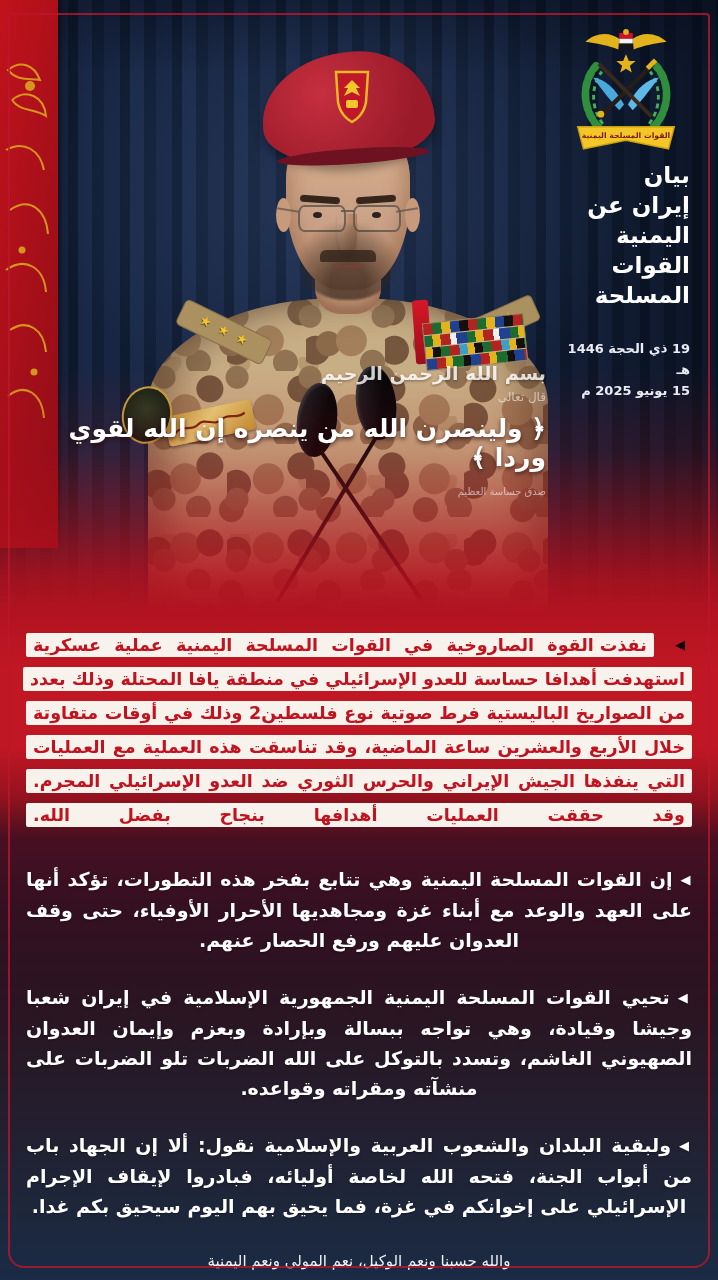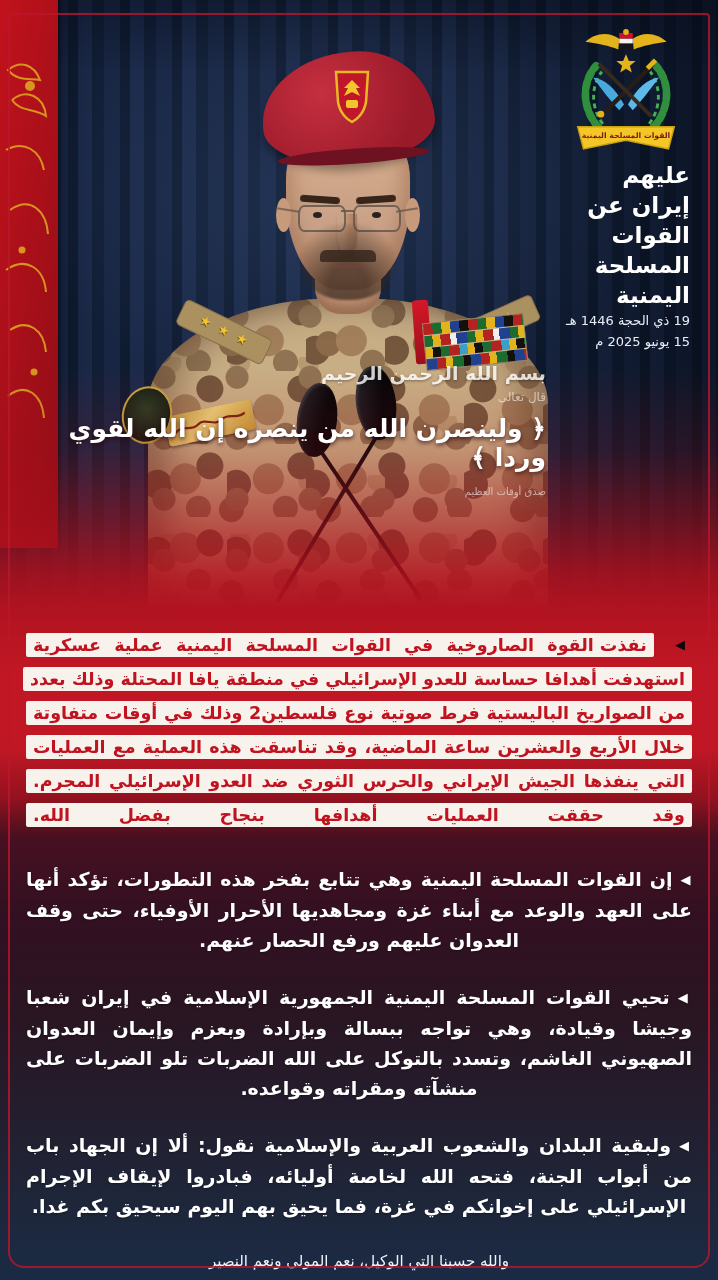--- a/index.html
+++ b/index.html
@@ -112,21 +112,21 @@
   .mic-head.m1{left:297px;top:383px;transform:rotate(7deg)}
   .mic-head.m2{left:356px;top:366px;transform:rotate(-7deg)}
   .stand{position:absolute;width:4px;background:#0b0b0d;z-index:11;transform-origin:top center;}
   .stand.s1{left:318px;top:450px;height:180px;transform:rotate(-34deg)}
   .stand.s2{left:376px;top:434px;height:196px;transform:rotate(31deg)}
   
   .side{position:absolute;top:22px;right:12px;width:160px;z-index:25;text-align:center;}
   .emblem{width:116px;height:128px;margin:4px auto 2px;}
   .side-text{padding:0 16px 0 6px;text-align:right;}
   .side-title div{color:#fff;font-weight:bold;font-size:23px;line-height:30px;}
-  .side-dates{margin-top:0;color:#e9ecf4;font-size:13px;line-height:21px;font-weight:400;}
+  .side-dates{margin-top:28px;color:#e9ecf4;font-size:13px;line-height:21px;font-weight:700;}
   
   .verse-box{position:absolute;left:66px;top:362px;width:480px;text-align:right;z-index:30;color:#fff;}
   .bismillah{font-size:19px;font-weight:bold;opacity:.8;text-shadow:0 1px 3px rgba(0,0,0,.5);}
   .qala{font-size:12px;opacity:.55;margin-top:6px;}
   .verse{font-size:25px;font-weight:bold;margin-top:10px;text-shadow:0 2px 4px rgba(40,10,10,.75);}
   .sadaqa{font-size:10px;opacity:.55;margin-top:14px;}
   
   .red-fade{position:absolute;left:0;right:0;top:368px;height:244px;z-index:20;
     background:linear-gradient(180deg, rgba(164,16,28,0) 0%, rgba(164,16,28,.18) 34%, rgba(170,16,28,.55) 62%, rgba(178,17,30,.88) 86%, #b21320 100%);}
   .intro-wrap{position:absolute;left:0;right:0;bottom:0;z-index:35;padding:0 24px 12px;}
@@ -237,54 +237,54 @@
         <line x1="34" y1="92" x2="88" y2="38" stroke="#241d18" stroke-width="4.5"></line>
         <line x1="86" y1="92" x2="32" y2="38" stroke="#38291c" stroke-width="4"></line>
         <circle cx="34" cy="90" r="3.5" fill="#e3b31c"></circle>
         <rect x="80" y="36" width="12" height="5" transform="rotate(-45 86 38)" fill="#e3b31c"></rect>
         <path d="M60,28 L63,35 L70,35 L64,40 L66,47 L60,43 L54,47 L56,40 L50,35 L57,35 Z" fill="#e3b31c"></path>
         <path d="M10,103 L110,103 L104,126 L60,117 L16,126 Z" fill="#f4c728" stroke="#c9a00e" stroke-width="1.5"></path>
         <text x="60" y="115" text-anchor="middle" font-size="8" font-weight="bold" fill="#7c1a10">القوات المسلحة اليمنية</text>
       </svg>
       <div class="side-text">
         <div class="side-title">
-          <div>عليهم</div>
+          <div>بيان</div>
           <div>إيران عن</div>
+          <div>اليمنية</div>
           <div>القوات المسلحة</div>
-          <div>اليمنية</div>
         </div>
         <div class="side-dates">
           <div>19 ذي الحجة 1446 هـ</div>
           <div>15 يونيو 2025 م</div>
         </div>
       </div>
     </div>
 
     <div class="verse-box">
       <div class="bismillah">بسم الله الرحمن الرحيم</div>
       <div class="qala">قال تعالى</div>
       <div class="verse">﴿ ولينصرن الله من ينصره إن الله لقوي وردا ﴾</div>
-      <div class="sadaqa">صدق أوقات العظيم</div>
+      <div class="sadaqa">صدق حساسة العظيم</div>
     </div>
 
     <div class="red-fade"></div>
 
   </div>
 
   <div class="statement-sec">
     <div class="statement"><span class="bullet dark">◀</span> <span class="hl">نفذت القوة الصاروخية في القوات المسلحة اليمنية عملية عسكرية استهدفت أهدافا حساسة للعدو الإسرائيلي في منطقة يافا المحتلة وذلك بعدد من الصواريخ الباليستية فرط صوتية نوع فلسطين2 وذلك في أوقات متفاوتة خلال الأربع والعشرين ساعة الماضية، وقد تناسقت هذه العملية مع العمليات التي ينفذها الجيش الإيراني والحرس الثوري ضد العدو الإسرائيلي المجرم. وقد حققت العمليات أهدافها بنجاح بفضل الله.</span></div>
   </div>
 
   <div class="dark-sec">
     <div class="para"><span class="bullet light">◀</span><span>إن القوات المسلحة اليمنية وهي تتابع بفخر هذه التطورات، تؤكد أنها على العهد والوعد مع أبناء غزة ومجاهديها الأحرار الأوفياء، حتى وقف العدوان عليهم ورفع الحصار عنهم.</span></div>
     <div class="para"><span class="bullet light">◀</span><span>تحيي القوات المسلحة اليمنية الجمهورية الإسلامية في إيران شعبا وجيشا وقيادة، وهي تواجه ببسالة وبإرادة وبعزم وإيمان العدوان الصهيوني الغاشم، وتسدد بالتوكل على الله الضربات تلو الضربات على منشآته ومقراته وقواعده.</span></div>
     <div class="para"><span class="bullet light">◀</span><span>ولبقية البلدان والشعوب العربية والإسلامية نقول: ألا إن الجهاد باب من أبواب الجنة، فتحه الله لخاصة أوليائه، فبادروا لإيقاف الإجرام الإسرائيلي على إخوانكم في غزة، فما يحيق بهم اليوم سيحيق بكم غدا.</span></div>
 
     <div class="closing">
-      <div>والله حسبنا التي الوكيل، نعم المولى ونعم النصير</div>
+      <div>والله حسبنا ونعم الوكيل، نعم المولى ونعم اليمنية</div>
       <div>عاش اليمن حرا عزيزا مستقلا</div>
 
     </div>
 
   </div>
 
   <div class="frame"></div>
 </div>
 
 </body></html>

